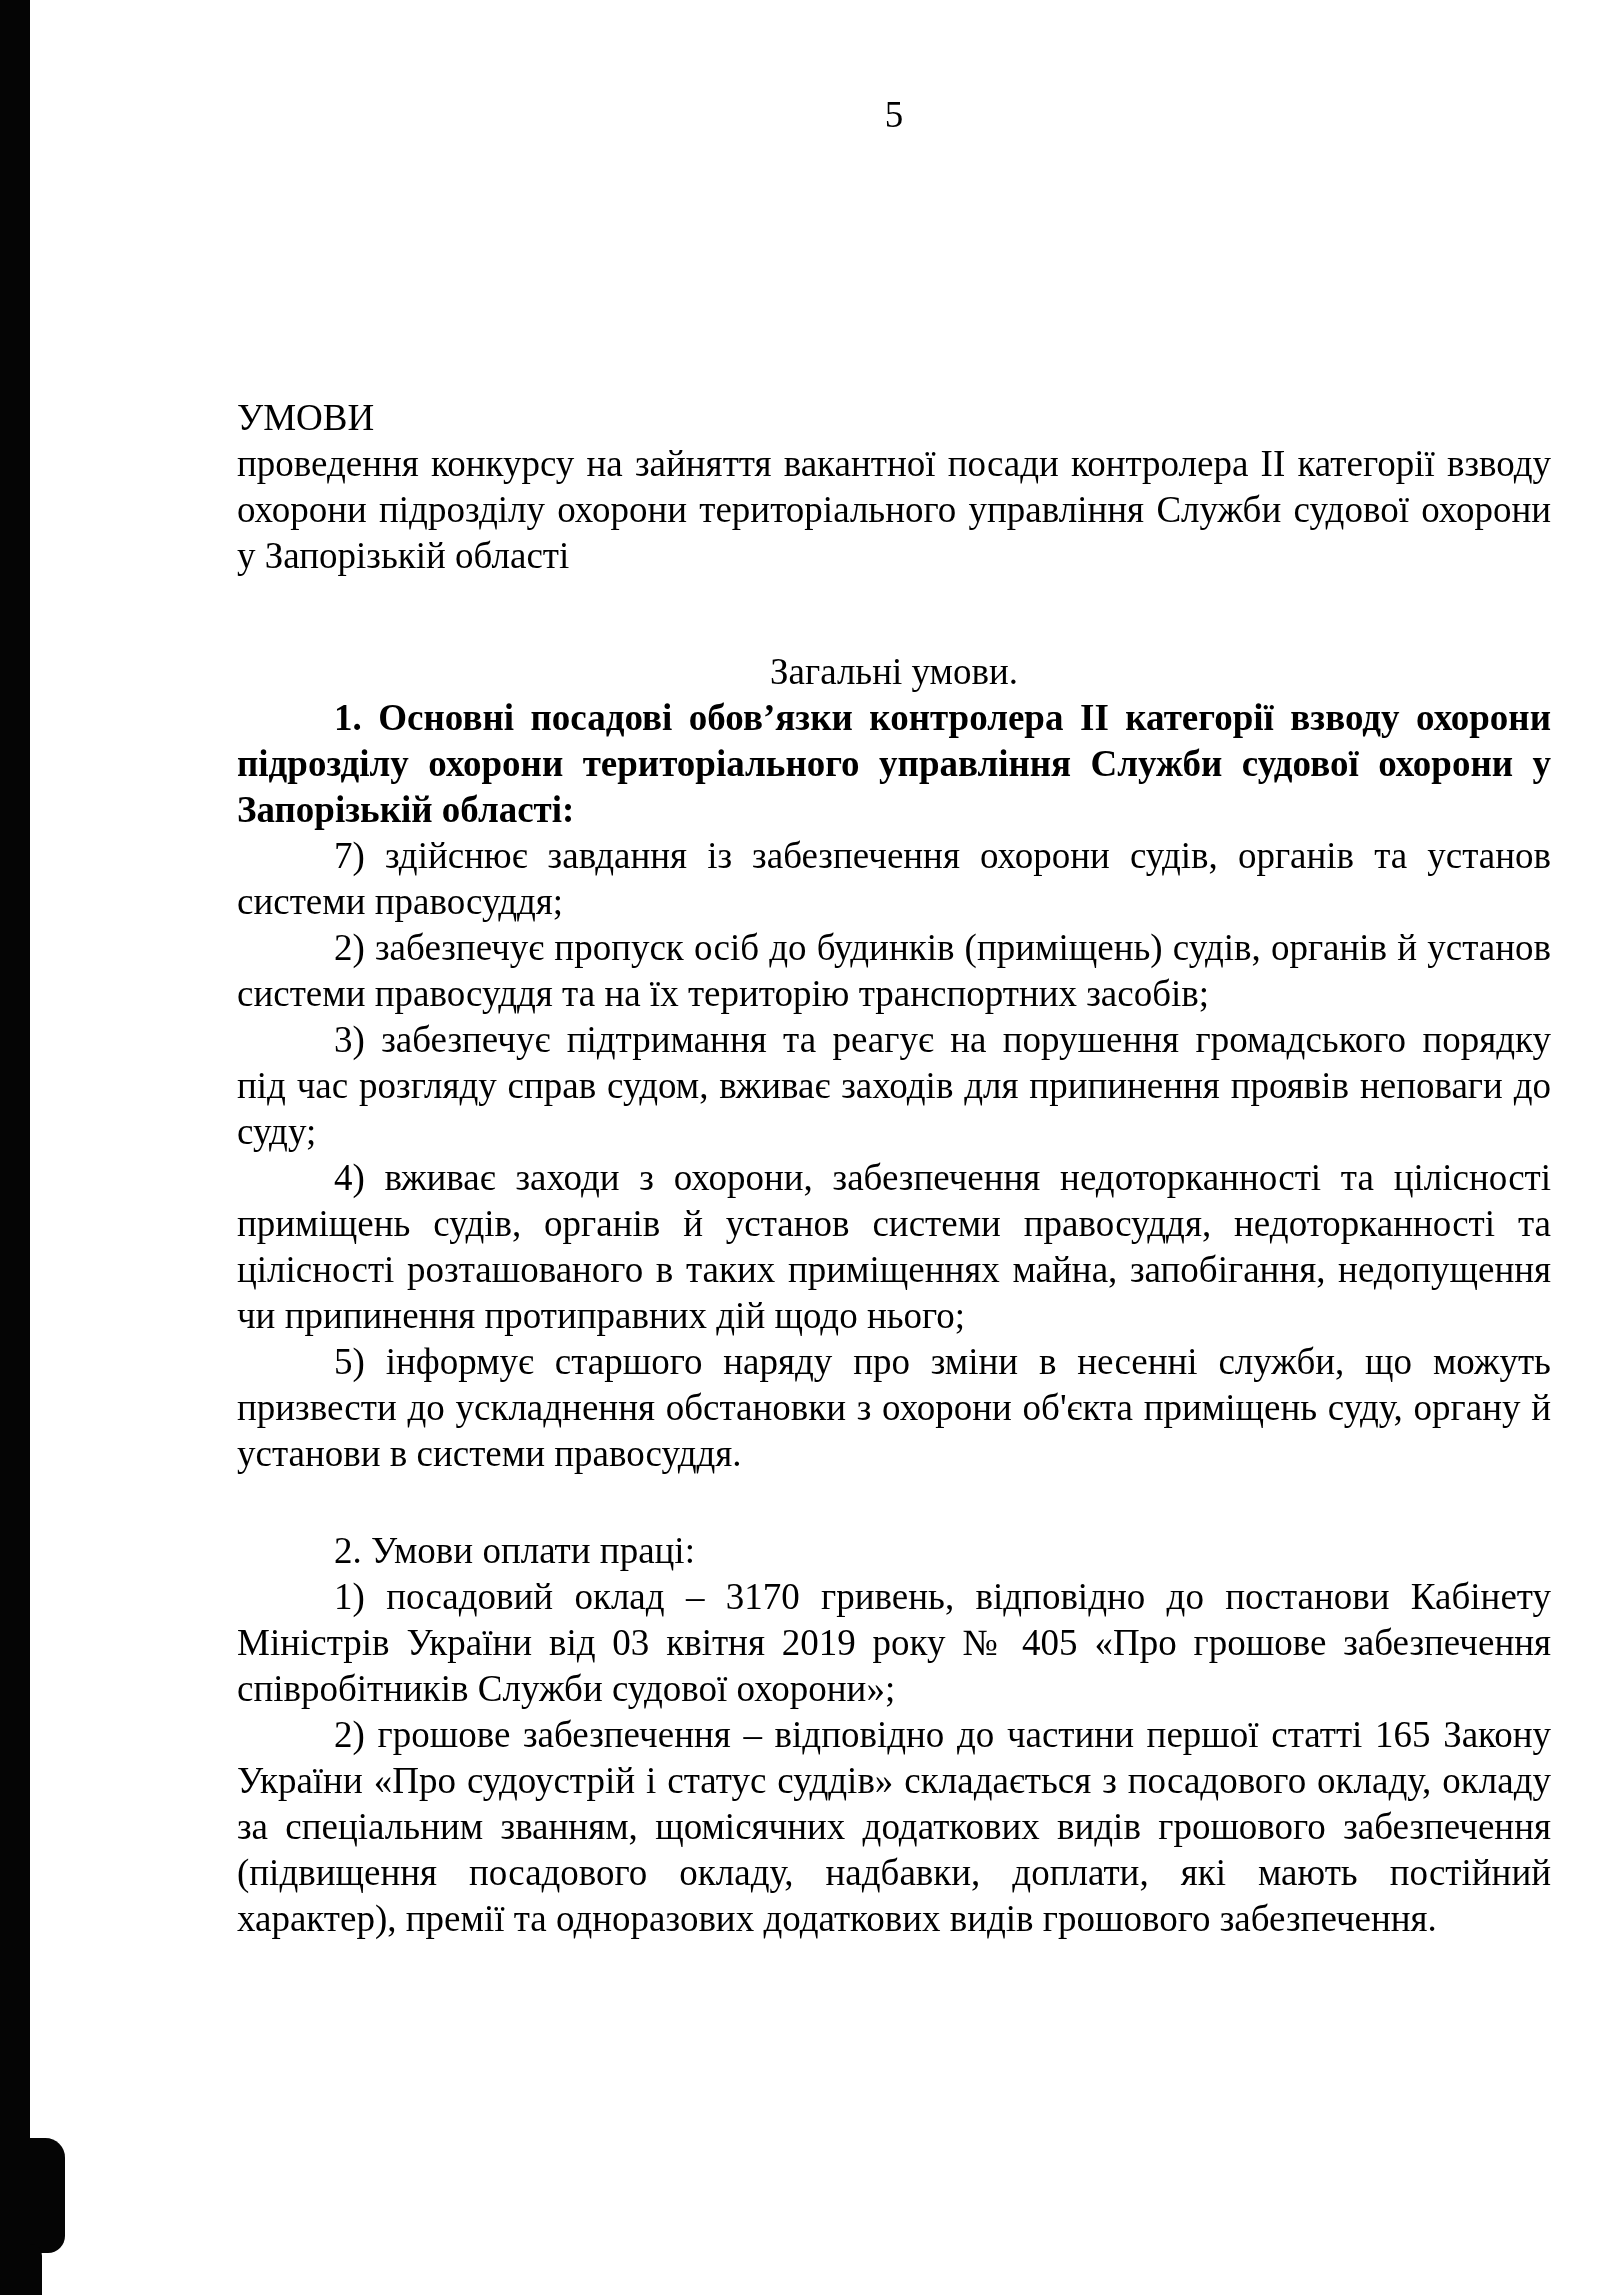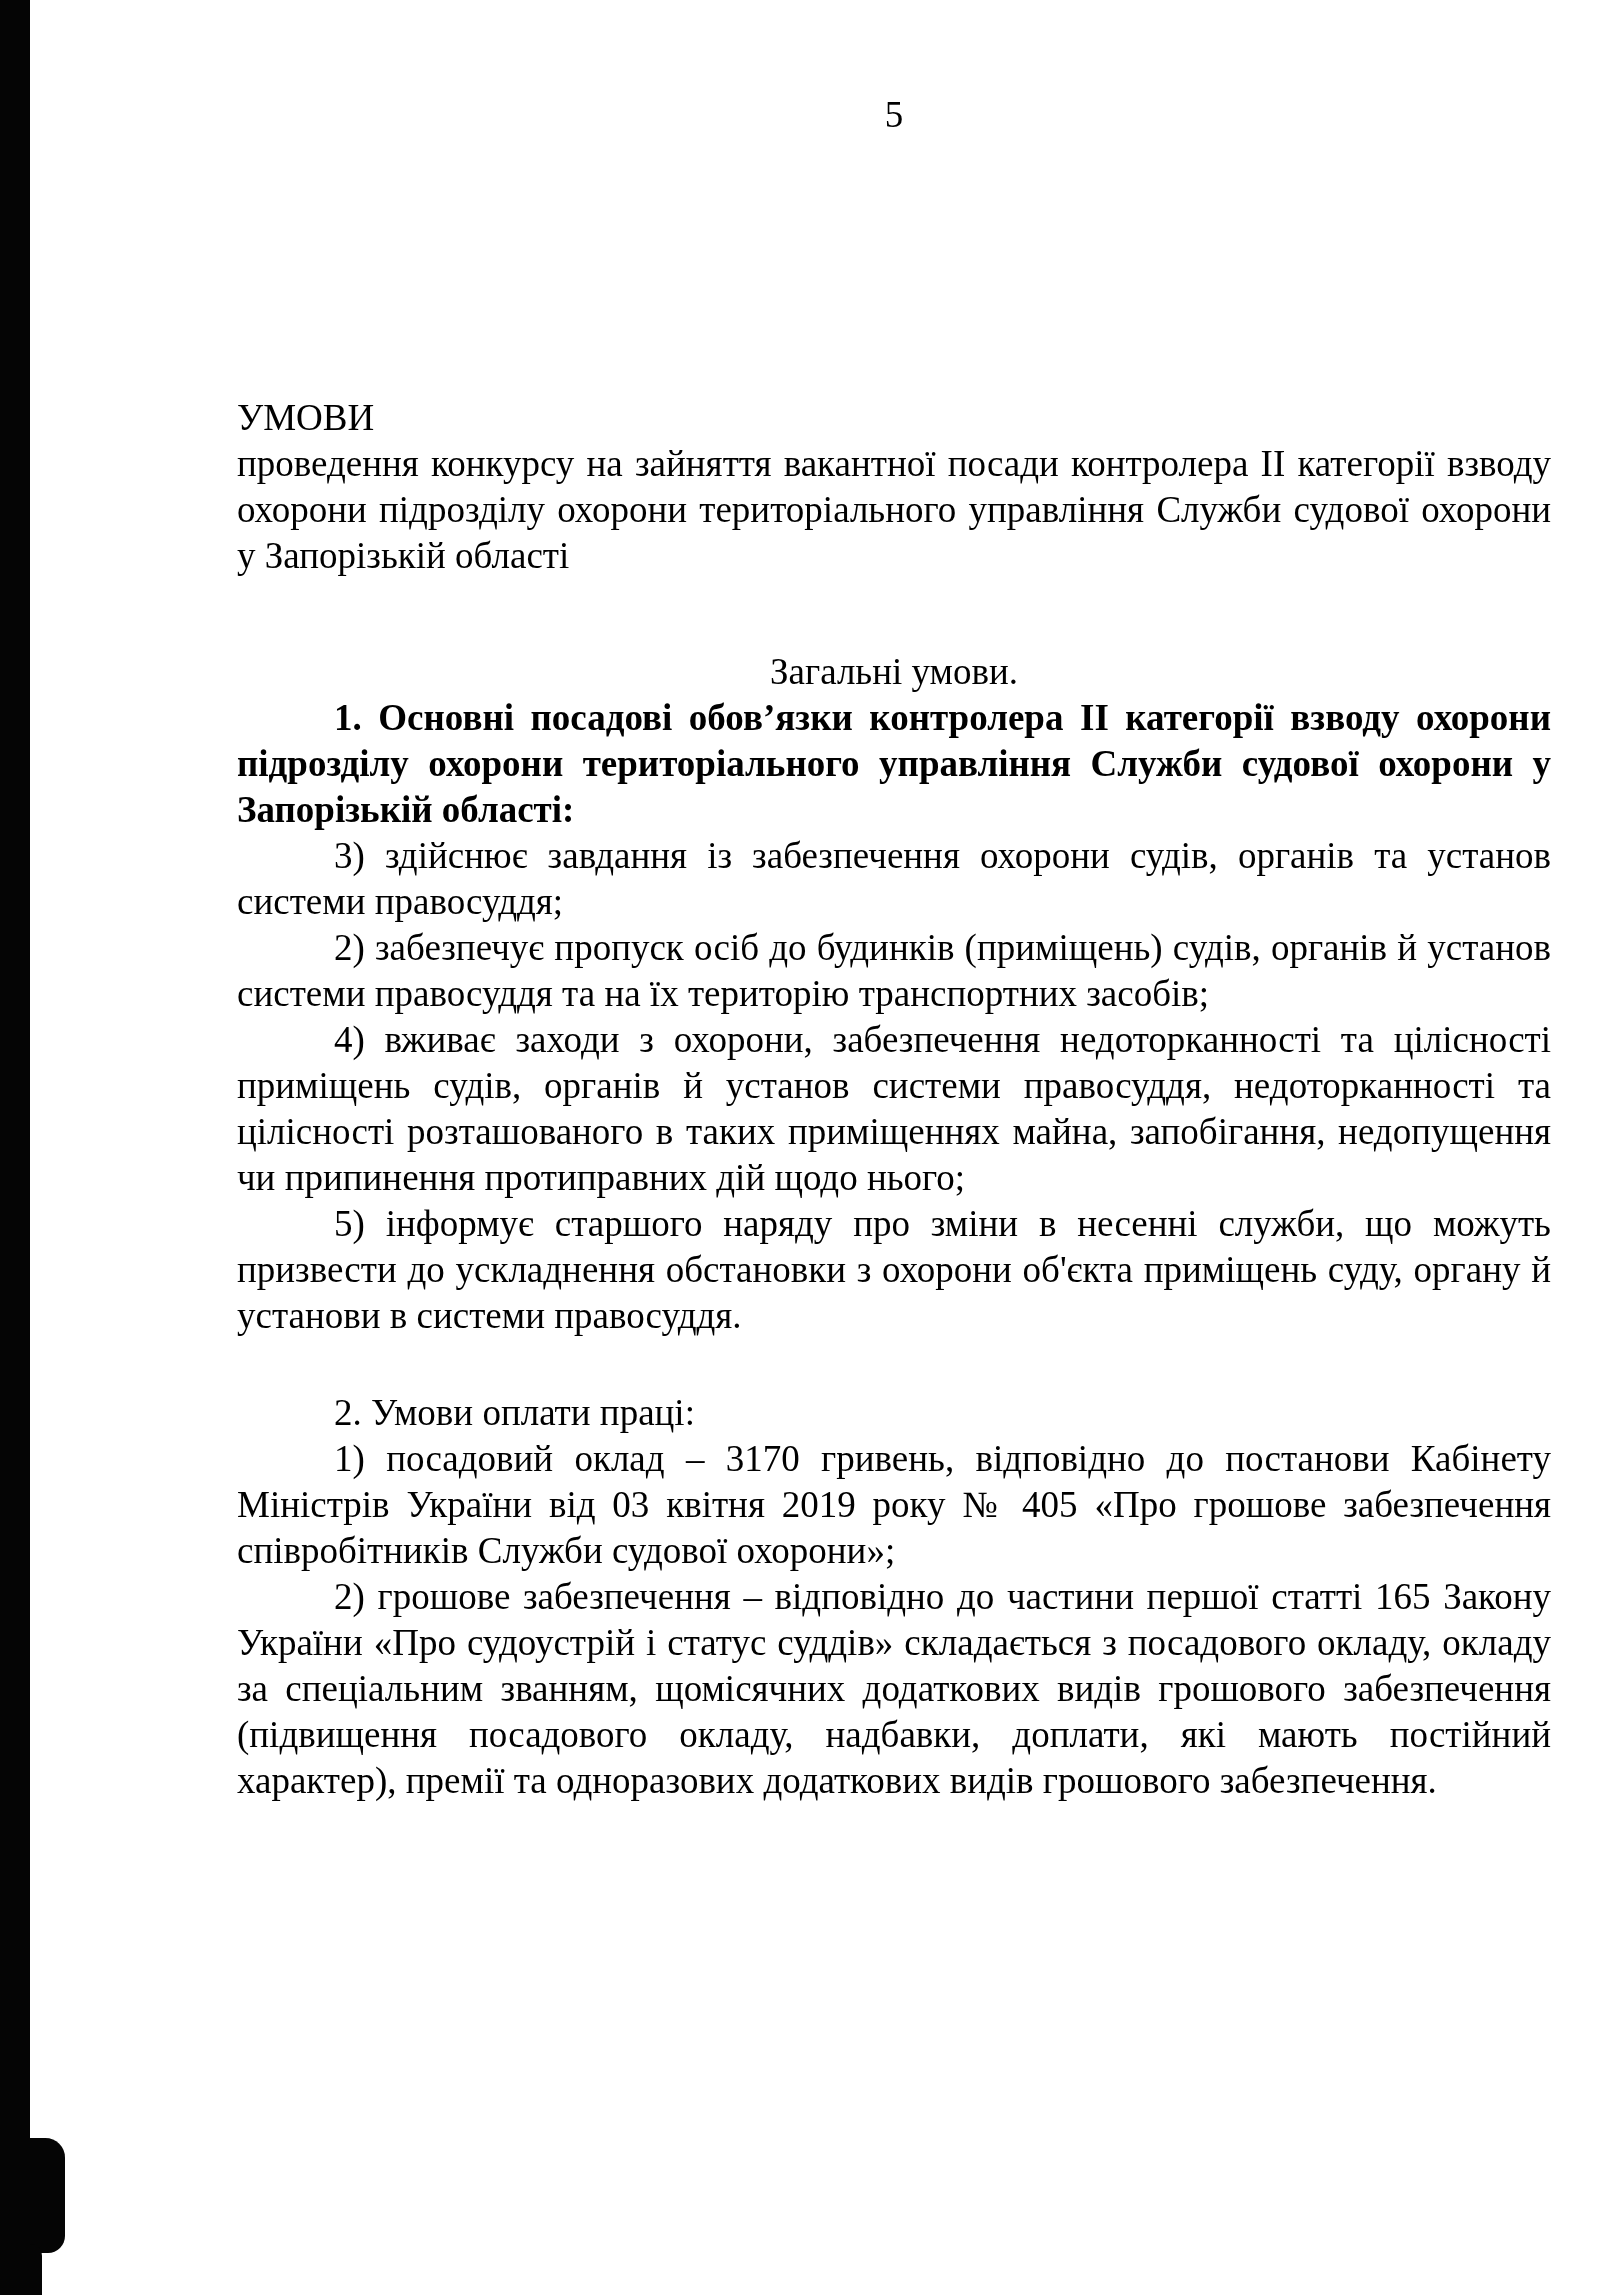--- a/index.html
+++ b/index.html
@@ -108,22 +108,23 @@
 
 
     <p class="doc-title">УМОВИ</p>
 
     <p class="doc-subtitle">проведення конкурсу на зайняття вакантної посади контролера ІІ категорії взводу охорони підрозділу охорони територіального управління Служби судової охорони у Запорізькій області</p>
 
     <p class="center-heading">Загальні умови.</p>
 
     <p class="lead">1. Основні посадові обов’язки контролера ІІ категорії взводу охорони підрозділу охорони територіального управління Служби судової охорони у Запорізькій області:</p>
 
-    <p class="item">3) здійснює завдання із забезпечення охорони судів, органів та установ системи правосуддя;</p>
+    <p class="item">7) здійснює завдання із забезпечення охорони судів, органів та установ системи правосуддя;</p>
     <p class="item">2) забезпечує пропуск осіб до будинків (приміщень) судів, органів й установ системи правосуддя та на їх територію транспортних засобів;</p>
+    <p class="item">3) забезпечує підтримання та реагує на порушення громадського порядку під час розгляду справ судом, вживає заходів для припинення проявів неповаги до суду;</p>
     <p class="item">4) вживає заходи з охорони, забезпечення недоторканності та цілісності приміщень судів, органів й установ системи правосуддя, недоторканності та цілісності розташованого в таких приміщеннях майна, запобігання, недопущення чи припинення протиправних дій щодо нього;</p>
     <p class="item">5) інформує старшого наряду про зміни в несенні служби, що можуть призвести до ускладнення обстановки з охорони об'єкта приміщень суду, органу й установи в системи правосуддя.</p>
 
     <p class="section-heading">2. Умови оплати праці:</p>
 
     <p class="item">1) посадовий оклад – 3170 гривень, відповідно до постанови Кабінету Міністрів України від 03 квітня 2019 року № 405 «Про грошове забезпечення співробітників Служби судової охорони»;</p>
     <p class="item">2) грошове забезпечення – відповідно до частини першої статті 165 Закону України «Про судоустрій і статус суддів» складається з посадового окладу, окладу за спеціальним званням, щомісячних додаткових видів грошового забезпечення (підвищення посадового окладу, надбавки, доплати, які мають постійний характер), премії та одноразових додаткових видів грошового забезпечення.</p>
 
   </div>
 </div>

